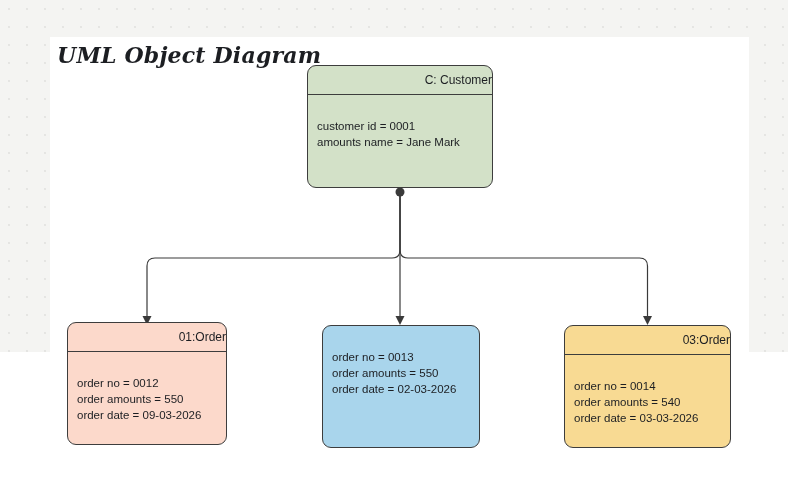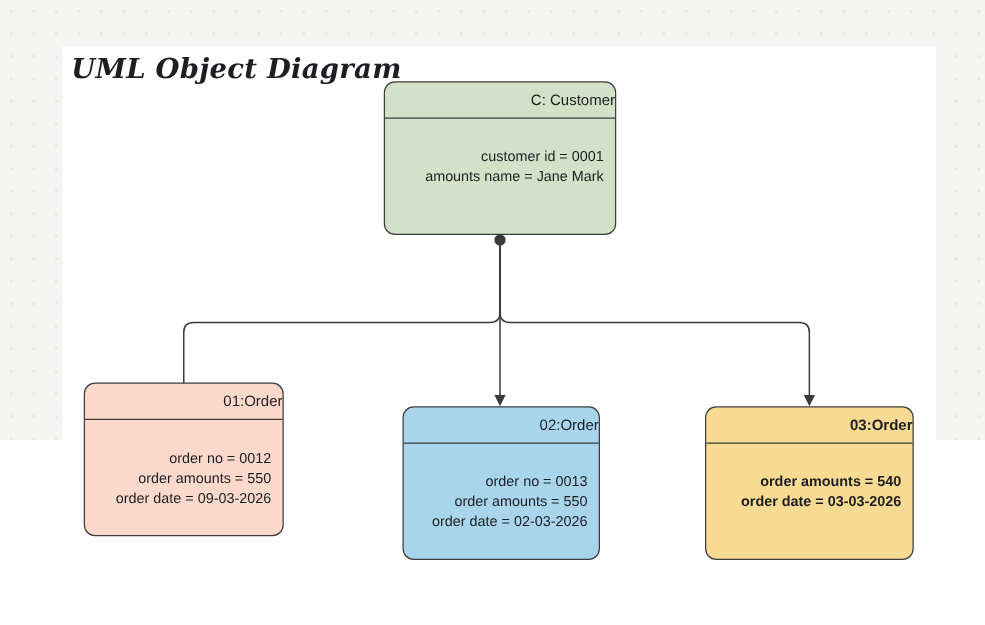--- a/index.html
+++ b/index.html
@@ -66,24 +66,23 @@
     height: 28px;
     line-height: 28px;
     text-align: right;
     font-size: 12px;
     border-bottom: 1px solid var(--border, #3d3d3d);
   }
   .node-body {
     padding: 23px 9px 0 9px;
     font-size: 11.5px;
     line-height: 16px;
-    text-align: right;
   }
   .node-customer { left: 307px; top: 65px;  width: 186px; }
-  .node-order1   { left: 67px;  top: 306px; width: 160px; }
+  .node-order1   { left: 67px;  top: 322px; width: 160px; }
   .node-order2   { left: 322px; top: 325px; width: 158px; }
   .node-order3   { left: 564px; top: 325px; width: 167px; }
 </style>
 </head>
 <body>
 
 <div class="page">
 
   <div class="canvas"></div>
 
@@ -115,29 +114,29 @@
   <div class="node node-order1" style="background-color: rgb(252, 217, 203);">
     <div class="node-header">01:Order</div>
     <div class="node-body">
       <div class="node-line">order no = 0012</div>
       <div class="node-line">order amounts = 550</div>
       <div class="node-line">order date = 09-03-2026</div>
     </div>
   </div>
 
   <div class="node node-order2" style="background-color: rgb(169, 213, 236);">
-    <div class="node-header">02:Order</div>
     <div class="node-body">
       <div class="node-line">order no = 0013</div>
       <div class="node-line">order amounts = 550</div>
       <div class="node-line">order date = 02-03-2026</div>
     </div>
   </div>
 
-  <div class="node node-order3" style="background-color: rgb(248, 218, 147); font-weight: bold;">
+  <div class="node node-order3" style="background-color: rgb(248, 218, 147);">
     <div class="node-header">03:Order</div>
     <div class="node-body">
+      <div class="node-line">order no = 0014</div>
       <div class="node-line">order amounts = 540</div>
       <div class="node-line">order date = 03-03-2026</div>
     </div>
   </div>
 
 </div>
 
 </body></html>

